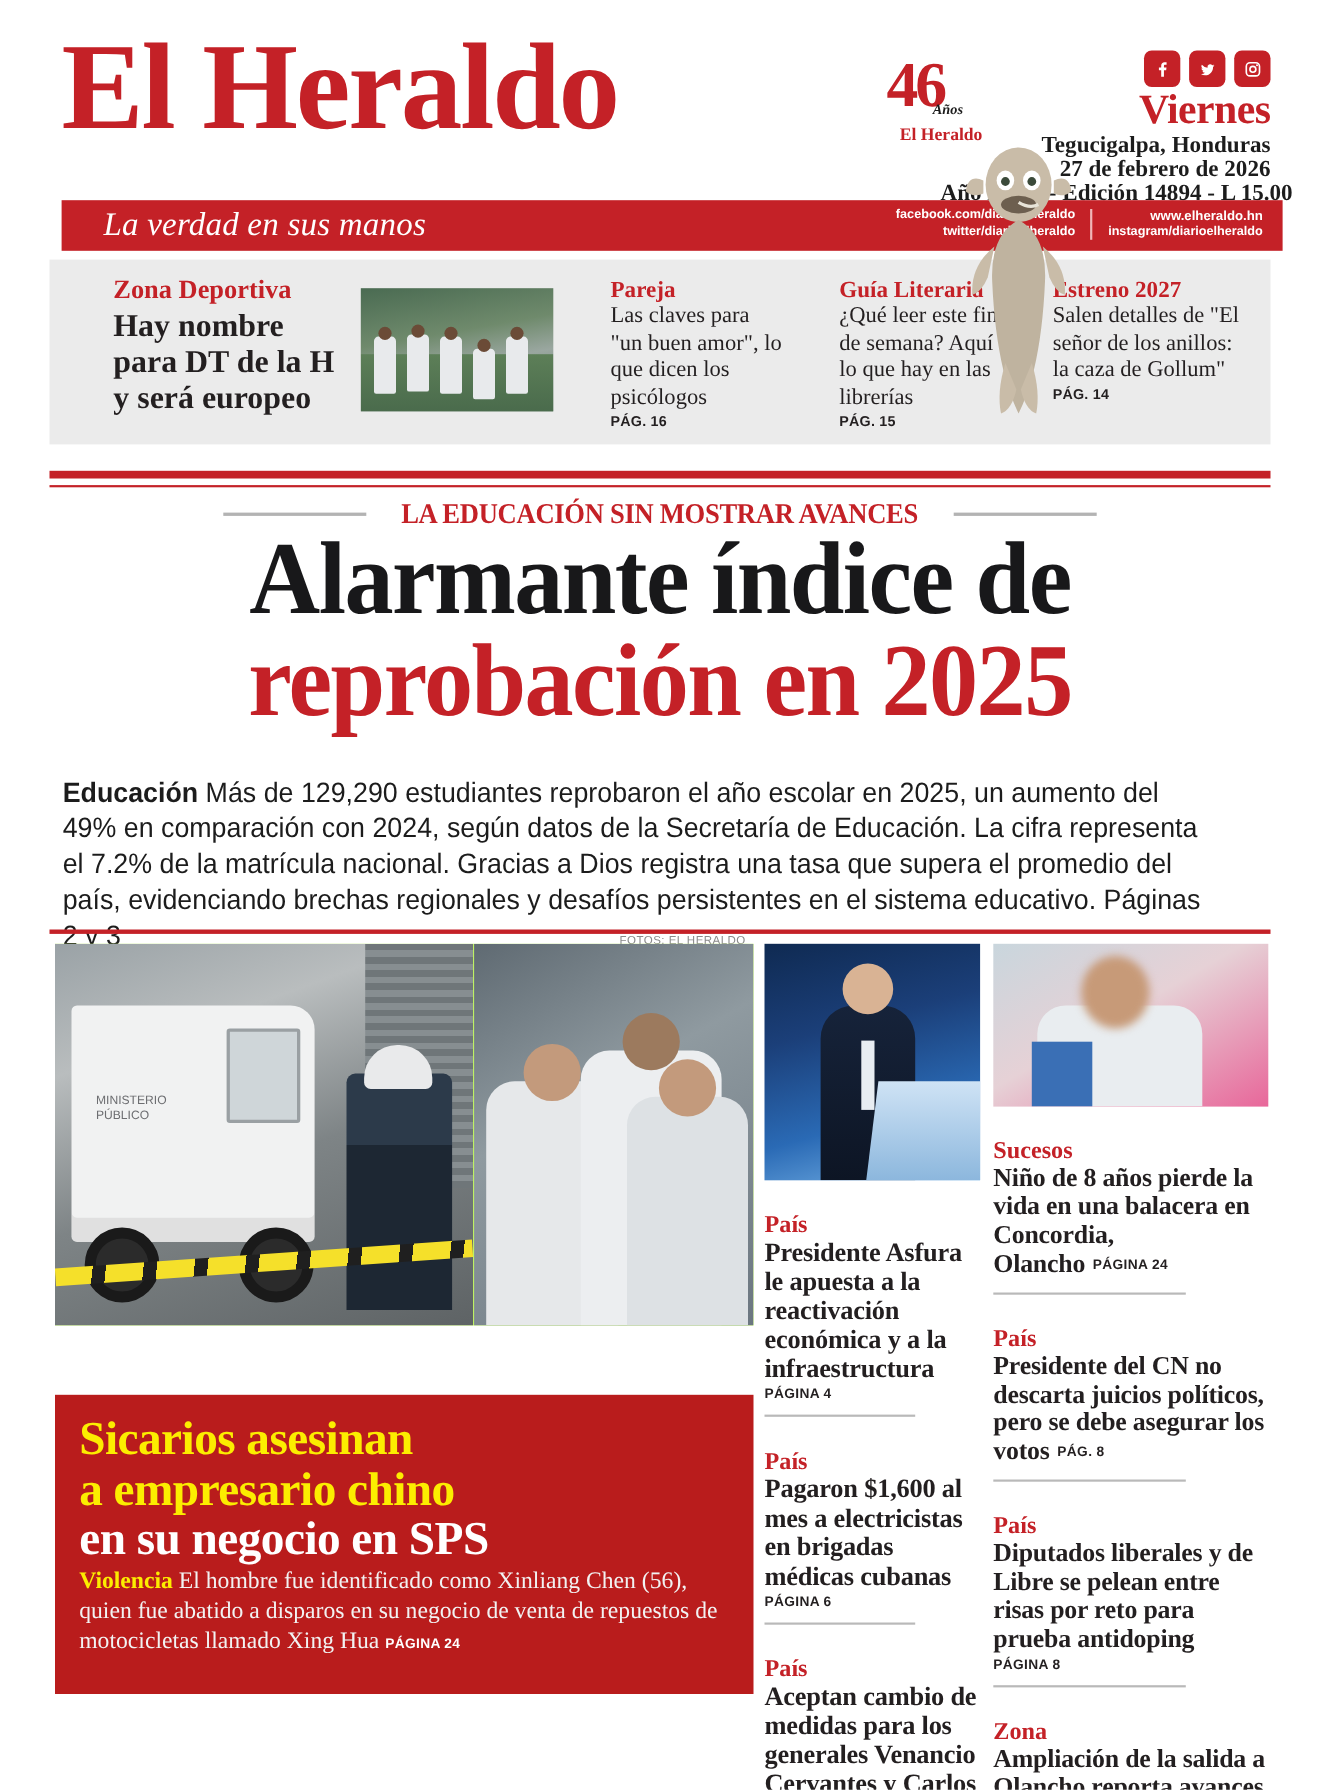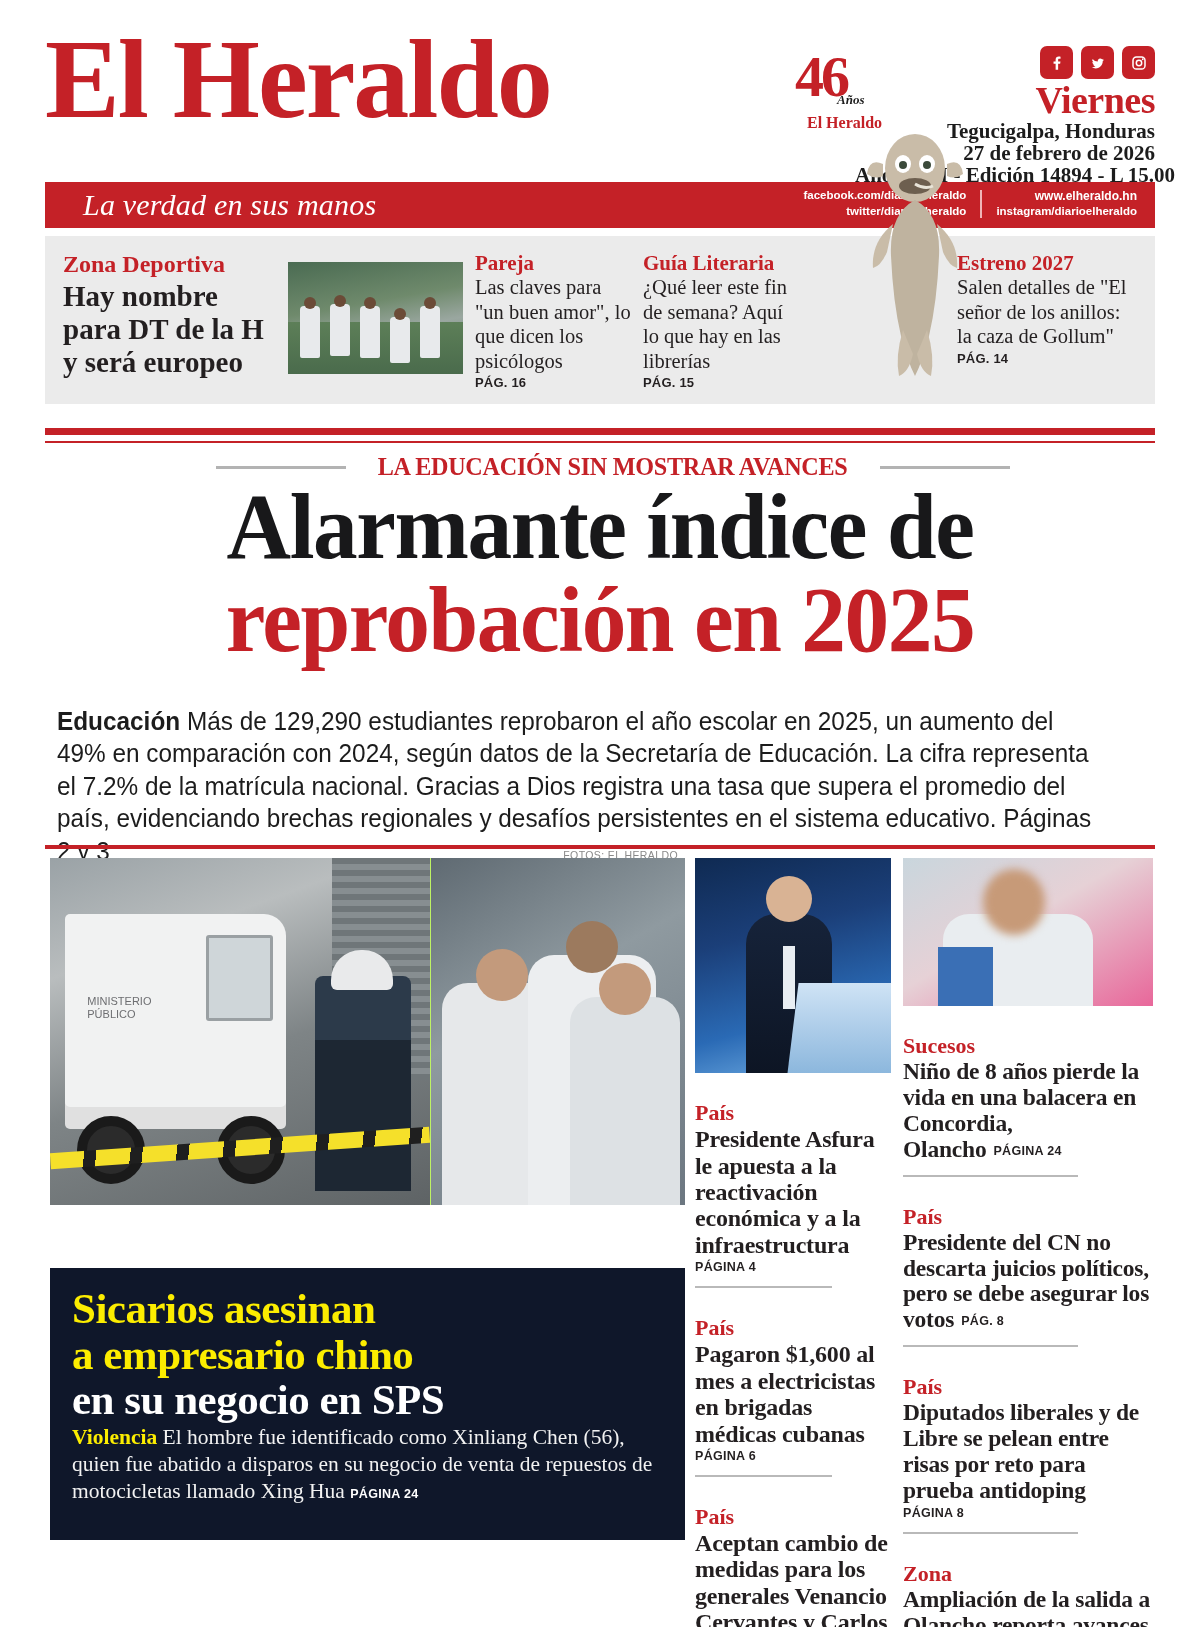--- a/index.html
+++ b/index.html
@@ -6,21 +6,21 @@
   html, body {
     width: 1200px;
     height: 1627px;
     background: #ffffff;
     font-family: "Liberation Sans", sans-serif;
     overflow: hidden;
   }
   .page { position: relative; width: 1200px; height: 1627px; background:#fff; }
 
   
-  .masthead { position: relative; padding: 28px 45px 0 45px; height: 232px; }
+  .masthead { position: relative; padding: 28px 45px 0 45px; height: 232px; margin-left: 11px; }
   .mast-row { display: flex; align-items: flex-start; }
   .logo-block { position: relative; flex: 0 0 auto; }
   .logo-text {
     font-family: "Liberation Serif", serif;
     font-weight: bold;
     font-size: 112px;
     line-height: 0.92;
     color: #c42127;
     letter-spacing: -2px;
   }
@@ -99,21 +99,21 @@
   }
 
   
   .teasers {
     position: absolute; left: 45px; top: 236px;
     width: 1110px; height: 168px;
     background: #ebebeb;
     display: flex; align-items: flex-start;
     padding: 16px 18px 0 18px;
   }
-  .tz { flex: 0 0 auto; }
+  .tz { flex: 0 0 auto; margin-left: 40px; }
   .tz-kicker {
     font-family: "Liberation Serif", serif;
     font-weight: bold; color: #c42127;
   }
   .tz-title {
     font-family: "Liberation Serif", serif;
     font-weight: bold; color: #231f20;
   }
   .tz-page {
     font-family: "Liberation Sans", sans-serif;
@@ -153,21 +153,21 @@
   
   .rule-thick {
     position: absolute; left: 45px; width: 1110px; height: 7px; background: #c42127;
   }
   .rule-thin {
     position: absolute; left: 45px; width: 1110px; height: 2px; background: #c42127;
   }
 
   
   .kicker-row {
-    position: absolute; left: 58px; top: 452px; width: 1110px;
+    position: absolute; left: 45px; top: 452px; width: 1110px;
     display: flex; align-items: center; justify-content: center; gap: 14px;
   }
   .kicker-line { height: 3px; background: #b3b3b3; flex: 0 0 130px; }
   .kicker-text {
     font-family: "Liberation Serif", serif;
     font-weight: bold; font-size: 26px; color: #c42127;
     letter-spacing: -0.3px; white-space: nowrap;
     transform: scaleX(0.93); transform-origin: center;
   }
   .headline {
@@ -233,21 +233,21 @@
   .fig { position: absolute; bottom: 0; border-radius: 26px 26px 0 0; }
   .f1 { left: 4%;  width: 120px; height: 64%; background: #e6e8ea; }
   .f2 { left: 38%; width: 128px; height: 72%; background: #eceef0; }
   .f3 { right: 2%; width: 110px; height: 60%; background: #dde1e4; }
   .head { position: absolute; top: -34px; left: 50%; transform: translateX(-50%);
     width: 52px; height: 52px; border-radius: 50%; background: #c39a7c; }
   .head.dark { background:#9c7a5e; }
 
   .dark-box {
     position: absolute; left: 50px; top: 1268px;
-    width: 635px; height: 272px; background: #0f172a;
+    width: 635px; height: 272px; background: #b91c1c;
     padding: 18px 20px 0 22px;
   }
   .db-head {
     font-family: "Liberation Serif", serif;
     font-weight: bold; font-size: 43px; line-height: 1.06;
     letter-spacing: -0.5px;
   }
   .db-l1, .db-l2 { color: #fced00; display: block; }
   .db-l3 { color: #ffffff; display: block; }
   .db-body {

